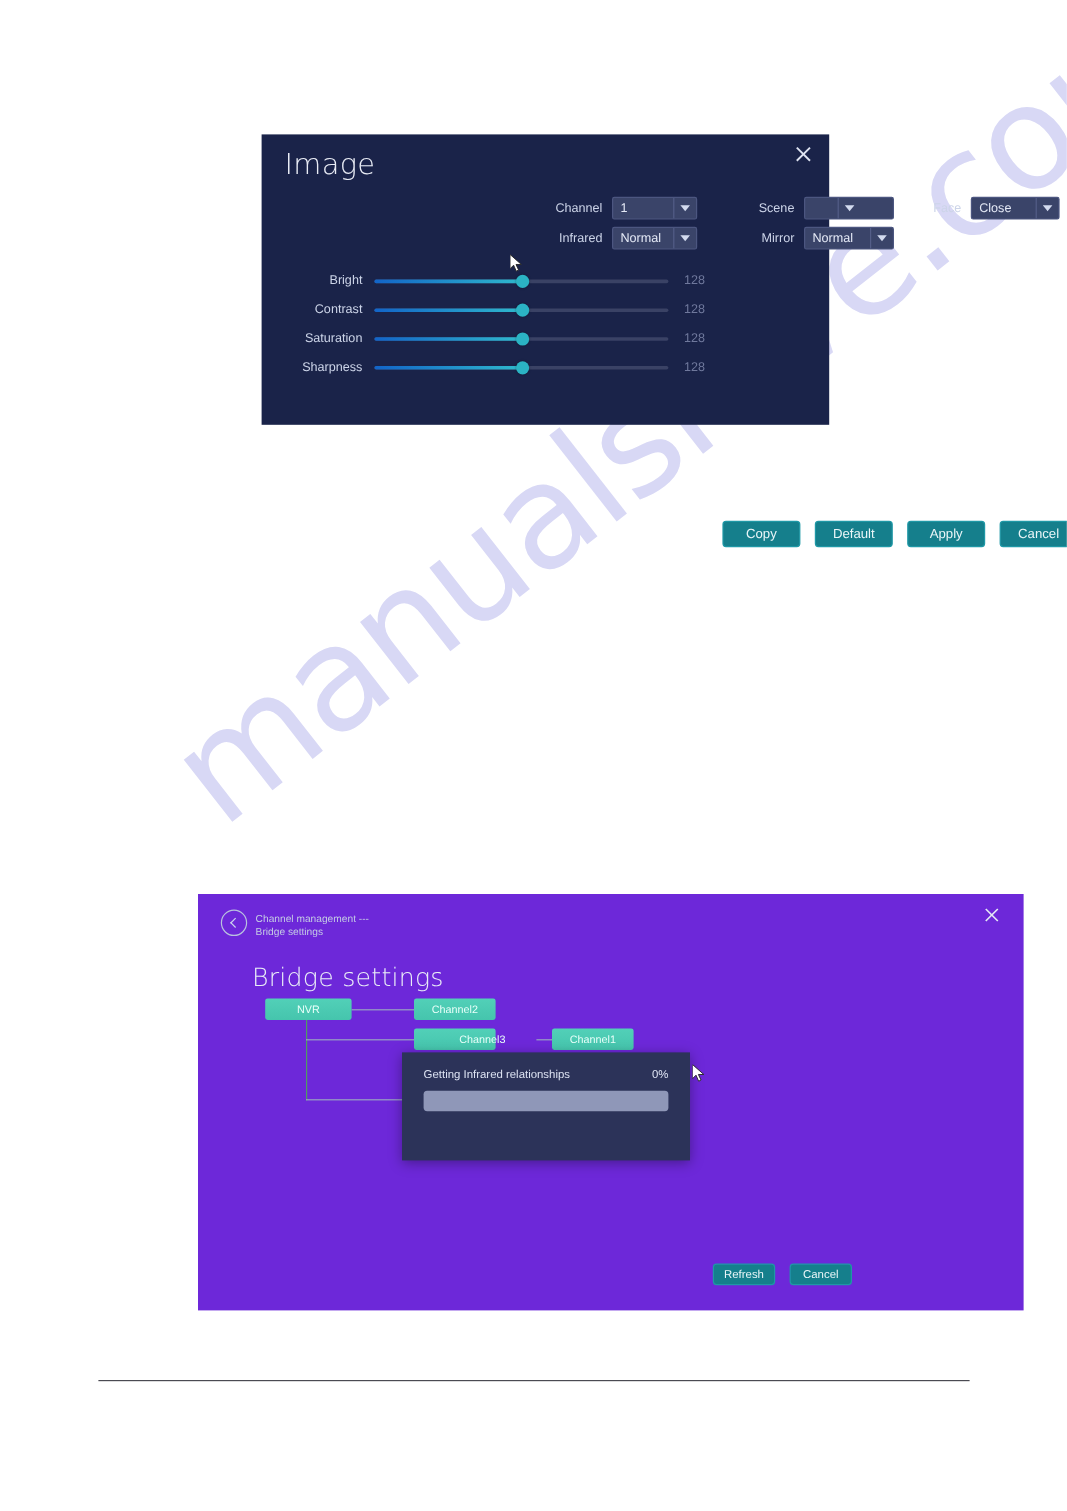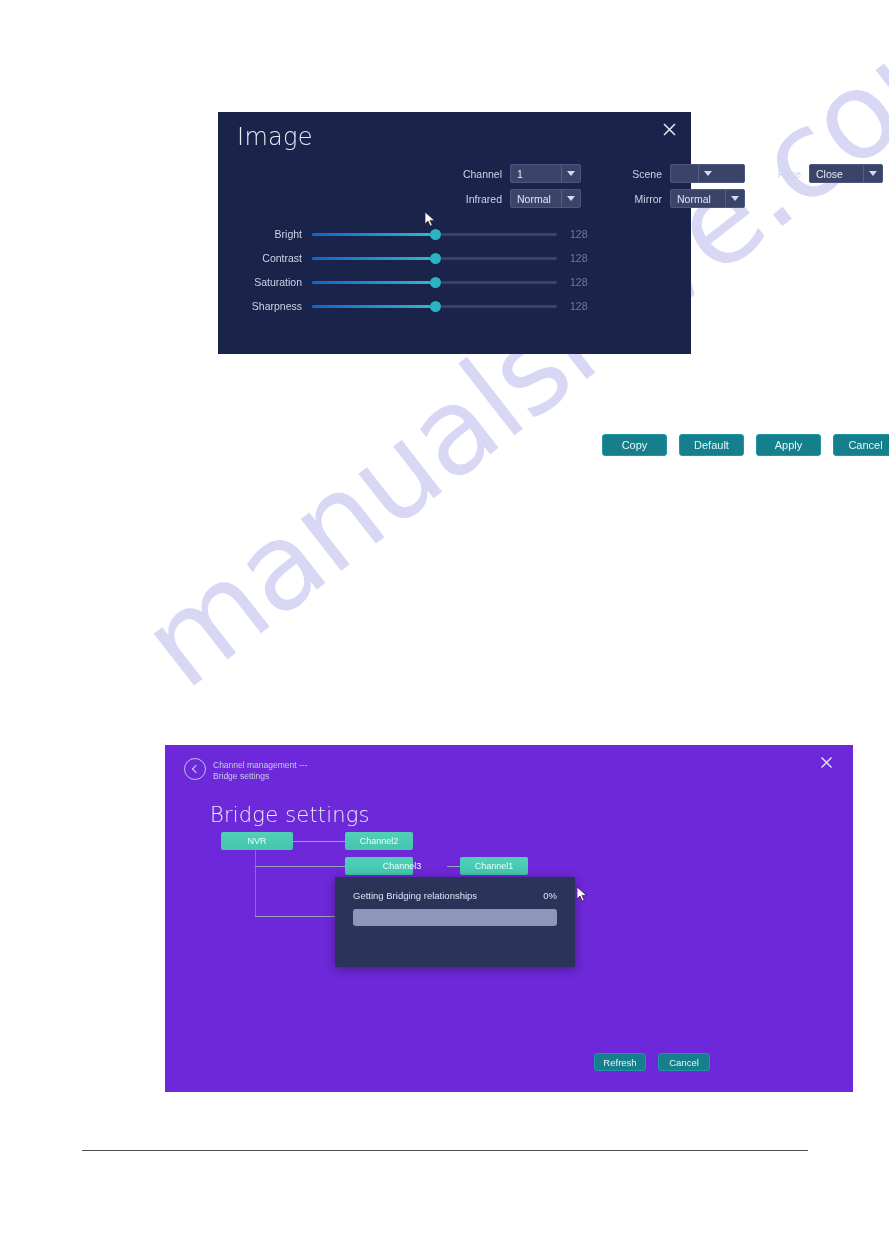--- a/index.html
+++ b/index.html
@@ -499,21 +499,21 @@
     <div class="line-h" style="left:90px; top:171px; width:124px;"></div>
     <div class="line-h" style="left:282px; top:121px; width:36px;"></div>
 
     <div class="node" style="left:56px; top:87px; width:72px;">NVR</div>
     <div class="node" style="left:180px; top:87px; width:68px;">Channel2</div>
     <div class="node" style="left:180px; top:112px; width:68px;padding-left:46px;">Channel3</div>
     <div class="node" style="left:295px; top:112px; width:68px;">Channel1</div>
   </div>
 
   <div class="prog-dialog">
-    <div class="prog-text">Getting Bridging relationships</div>
+    <div class="prog-text">Getting Infrared relationships</div>
     <div class="prog-pct">0%</div>
     <div class="prog-bar">
       <div class="pfill" style="width: 0%;"></div>
     </div>
   </div>
 
   <div class="cursor-arrow" style="left:412px; top:142px;">
     <svg width="11" height="15" viewBox="0 0 11 15">
       <polygon points="0,0 0,12 3,9 5.2,14 7.2,13 5,8.4 9.5,8.4" fill="#ffffff" stroke="#2a2a2a" stroke-width="0.8"></polygon>
     </svg>

